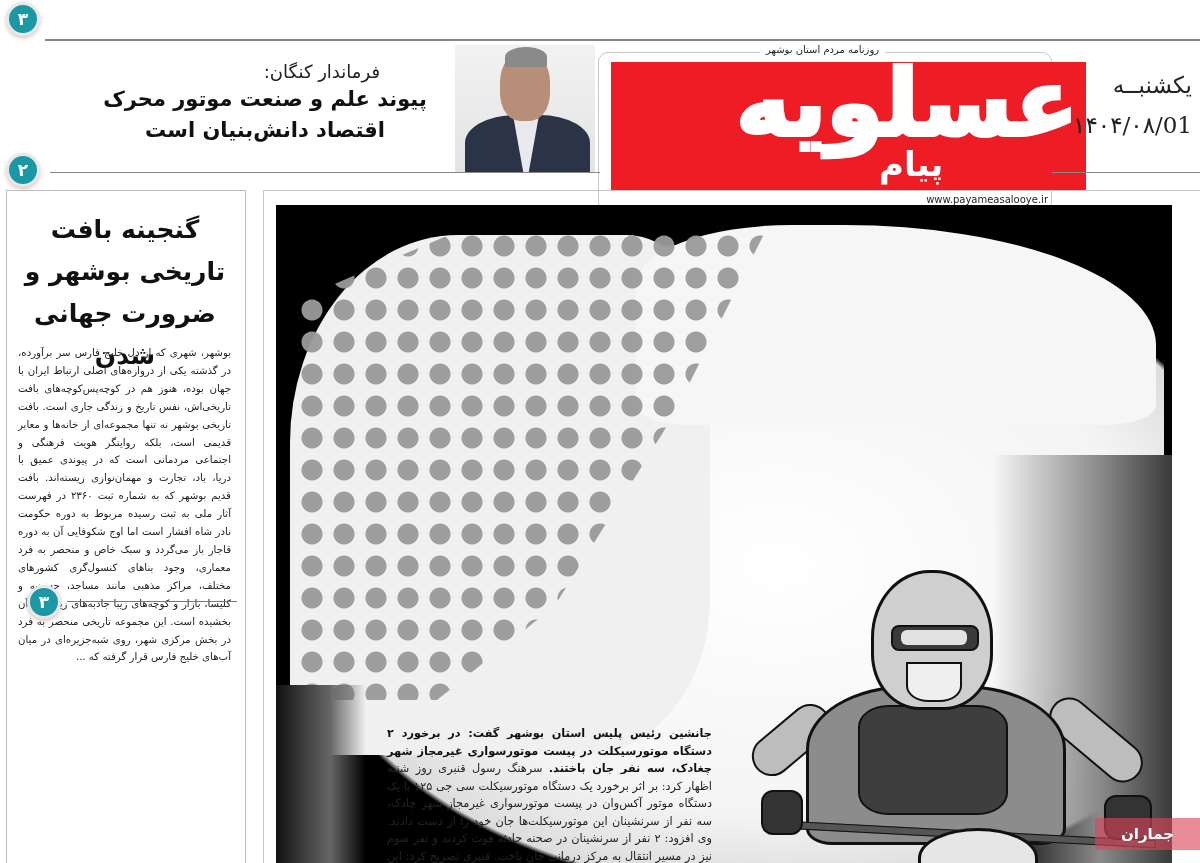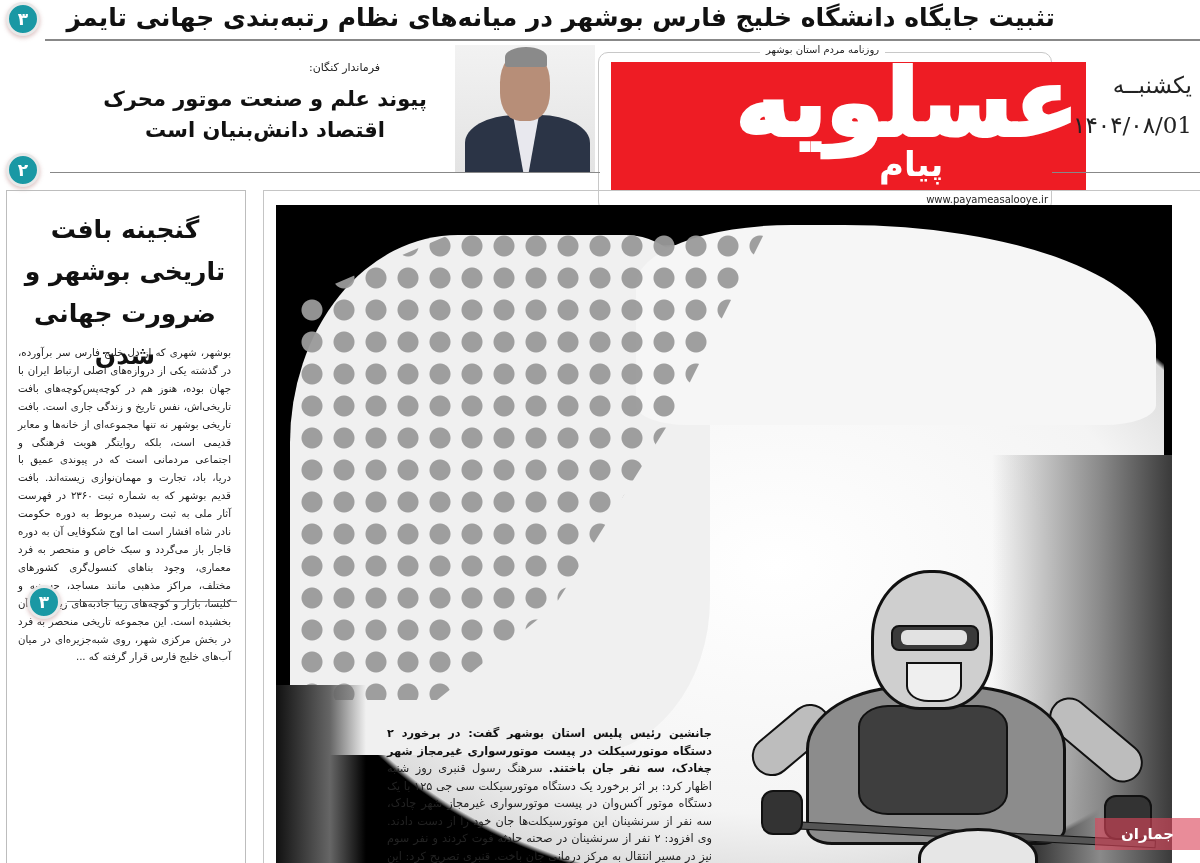--- a/index.html
+++ b/index.html
@@ -26,21 +26,21 @@
 
   .weekday { right: 8px; top: 72px; font-family: "DejaVu Serif", serif; font-size: 23px; color: #222; }
   .date { right: 8px; top: 112px; font-family: "DejaVu Serif", serif; font-size: 23px; color: #222; letter-spacing: 2px; }
 
   
   .teaser-photo { left: 455px; top: 45px; width: 140px; height: 128px; background: linear-gradient(180deg,#f2f2f2 0%,#e3e3e3 100%); overflow: hidden; }
   .teaser-photo .head { position: absolute; left: 45px; top: 6px; width: 50px; height: 70px; border-radius: 45% 45% 40% 40%; background: #b78e78; }
   .teaser-photo .hair { position: absolute; left: 50px; top: 2px; width: 42px; height: 20px; border-radius: 50% 50% 10% 10%; background: #8a8a8a; }
   .teaser-photo .suit { position: absolute; left: 10px; top: 70px; width: 125px; height: 70px; border-radius: 40% 40% 0 0; background: #2b3446; }
   .teaser-photo .shirt { position: absolute; left: 58px; top: 70px; width: 26px; height: 58px; background: #e8e8ee; clip-path: polygon(0 0,100% 0,60% 100%,40% 100%); }
-  .teaser-kicker { right: 820px; top: 61px; font-size: 11px; color: #222; white-space: nowrap; }
+  .teaser-kicker { right: 820px; top: 61px; font-size: 18px; color: #222; white-space: nowrap; }
   .teaser-title { right: 770px; top: 84px; width: 330px; font-size: 21px; font-weight: bold; line-height: 31px; color: #111; text-align: center; }
   .mid-rule { left: 50px; top: 172px; width: 550px; height: 1px; background: #888; }
   .right-rule { left: 1052px; top: 172px; width: 148px; height: 1px; background: #888; }
 
   
   .left-col { left: 6px; top: 190px; width: 240px; height: 673px; border: 1px solid #bdbdbd; border-bottom: none; }
   .left-title { position: absolute; right: 10px; top: 18px; width: 220px; font-size: 25px; font-weight: bold; line-height: 42px; text-align: center; color: #111; }
   .left-body { position: absolute; right: 14px; top: 153px; width: 213px; font-size: 10.2px; line-height: 17.9px; text-align: justify; color: #222; }
   .left-rule { position: absolute; left: 60px; top: 410px; width: 170px; height: 1px; background: #777; }
   .left-box { position: absolute; left: 15px; top: 446px; width: 212px; height: 227px; background: #dadcde; }
@@ -82,21 +82,20 @@
   .story-lead { font-weight: bold; color: #111; }
 
   
   .watermark { left: 1095px; top: 818px; width: 105px; height: 32px; background: rgba(220,70,90,0.62); color: #fff; font-size: 15px; font-weight: bold; display: flex; align-items: center; justify-content: center; }
 </style>
 </head>
 <body>
 
 <div class="abs top-strip">
   <div class="badge" style="left:6px; top:2px;">۳</div>
-  <div class="headline">تثبیت جایگاه دانشگاه خلیج فارس بوشهر در میانه‌های نظام رتبه‌بندی جهانی تایمز</div>
 </div>
 <div class="abs top-rule"></div>
 
 <div class="abs mast-frame"></div>
 <div class="abs mast-tagline">روزنامه مردم استان بوشهر</div>
 <div class="abs logo-box">
   <div class="logo-main">عسلویه</div>
   <div class="logo-sub">پیام</div>
 </div>
 <div class="abs mast-info">

